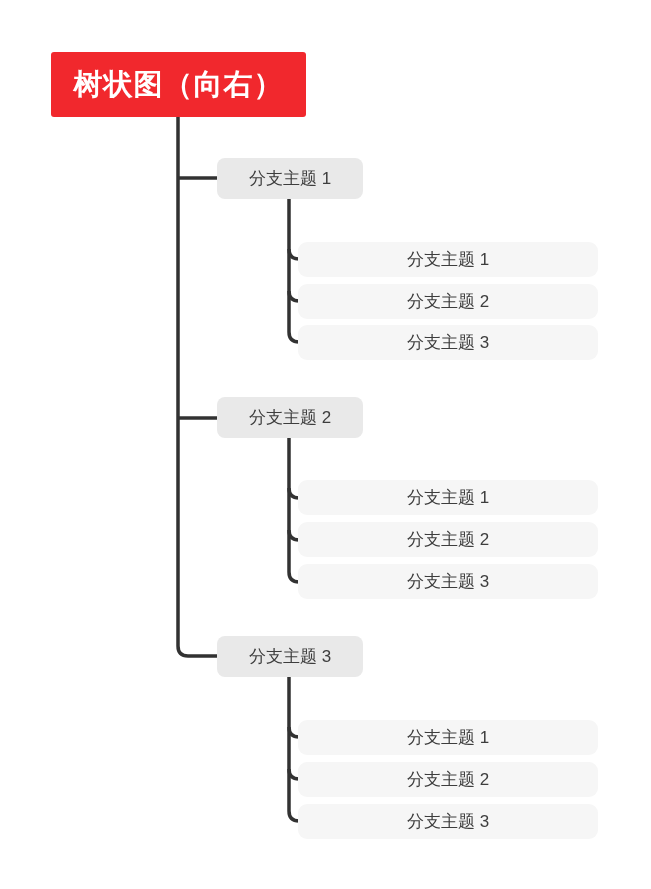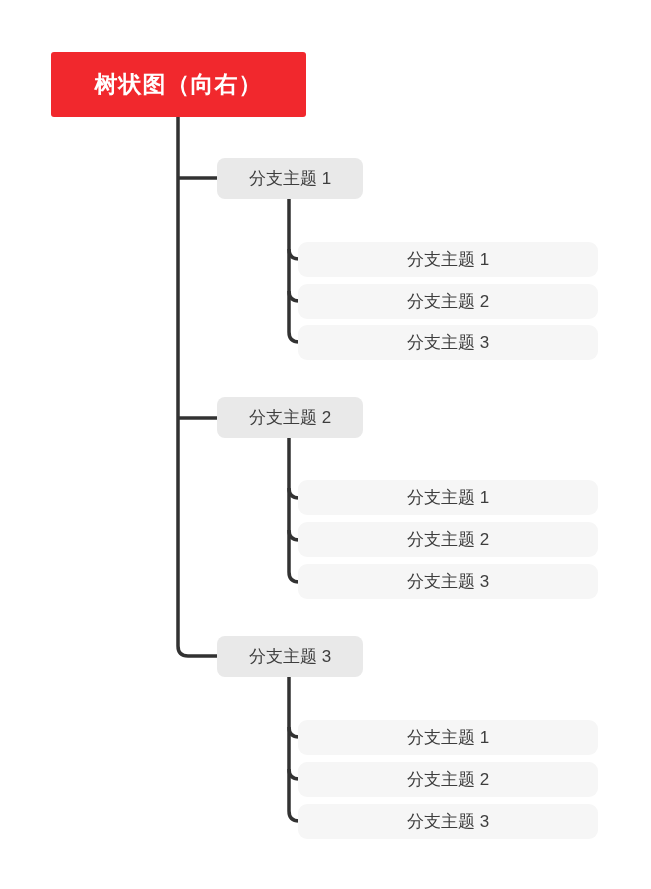--- a/index.html
+++ b/index.html
@@ -37,21 +37,21 @@
     cursor: default;
     white-space: nowrap;
   }
   .node.root {
     left: 51px;
     top: 52px;
     width: 255px;
     height: 65px;
     background: var(--root-fill, #f1282d);
     color: var(--root-text, #ffffff);
-    font-size: 23px;
+    font-size: 29px;
     font-weight: bold;
     border-radius: 3px;
     letter-spacing: 1px;
   }
   .node.branch {
     left: 217px;
     width: 146px;
     height: 41px;
     background: var(--branch-fill, #e9e9e9);
     color: var(--node-text, #3d3d3d);

